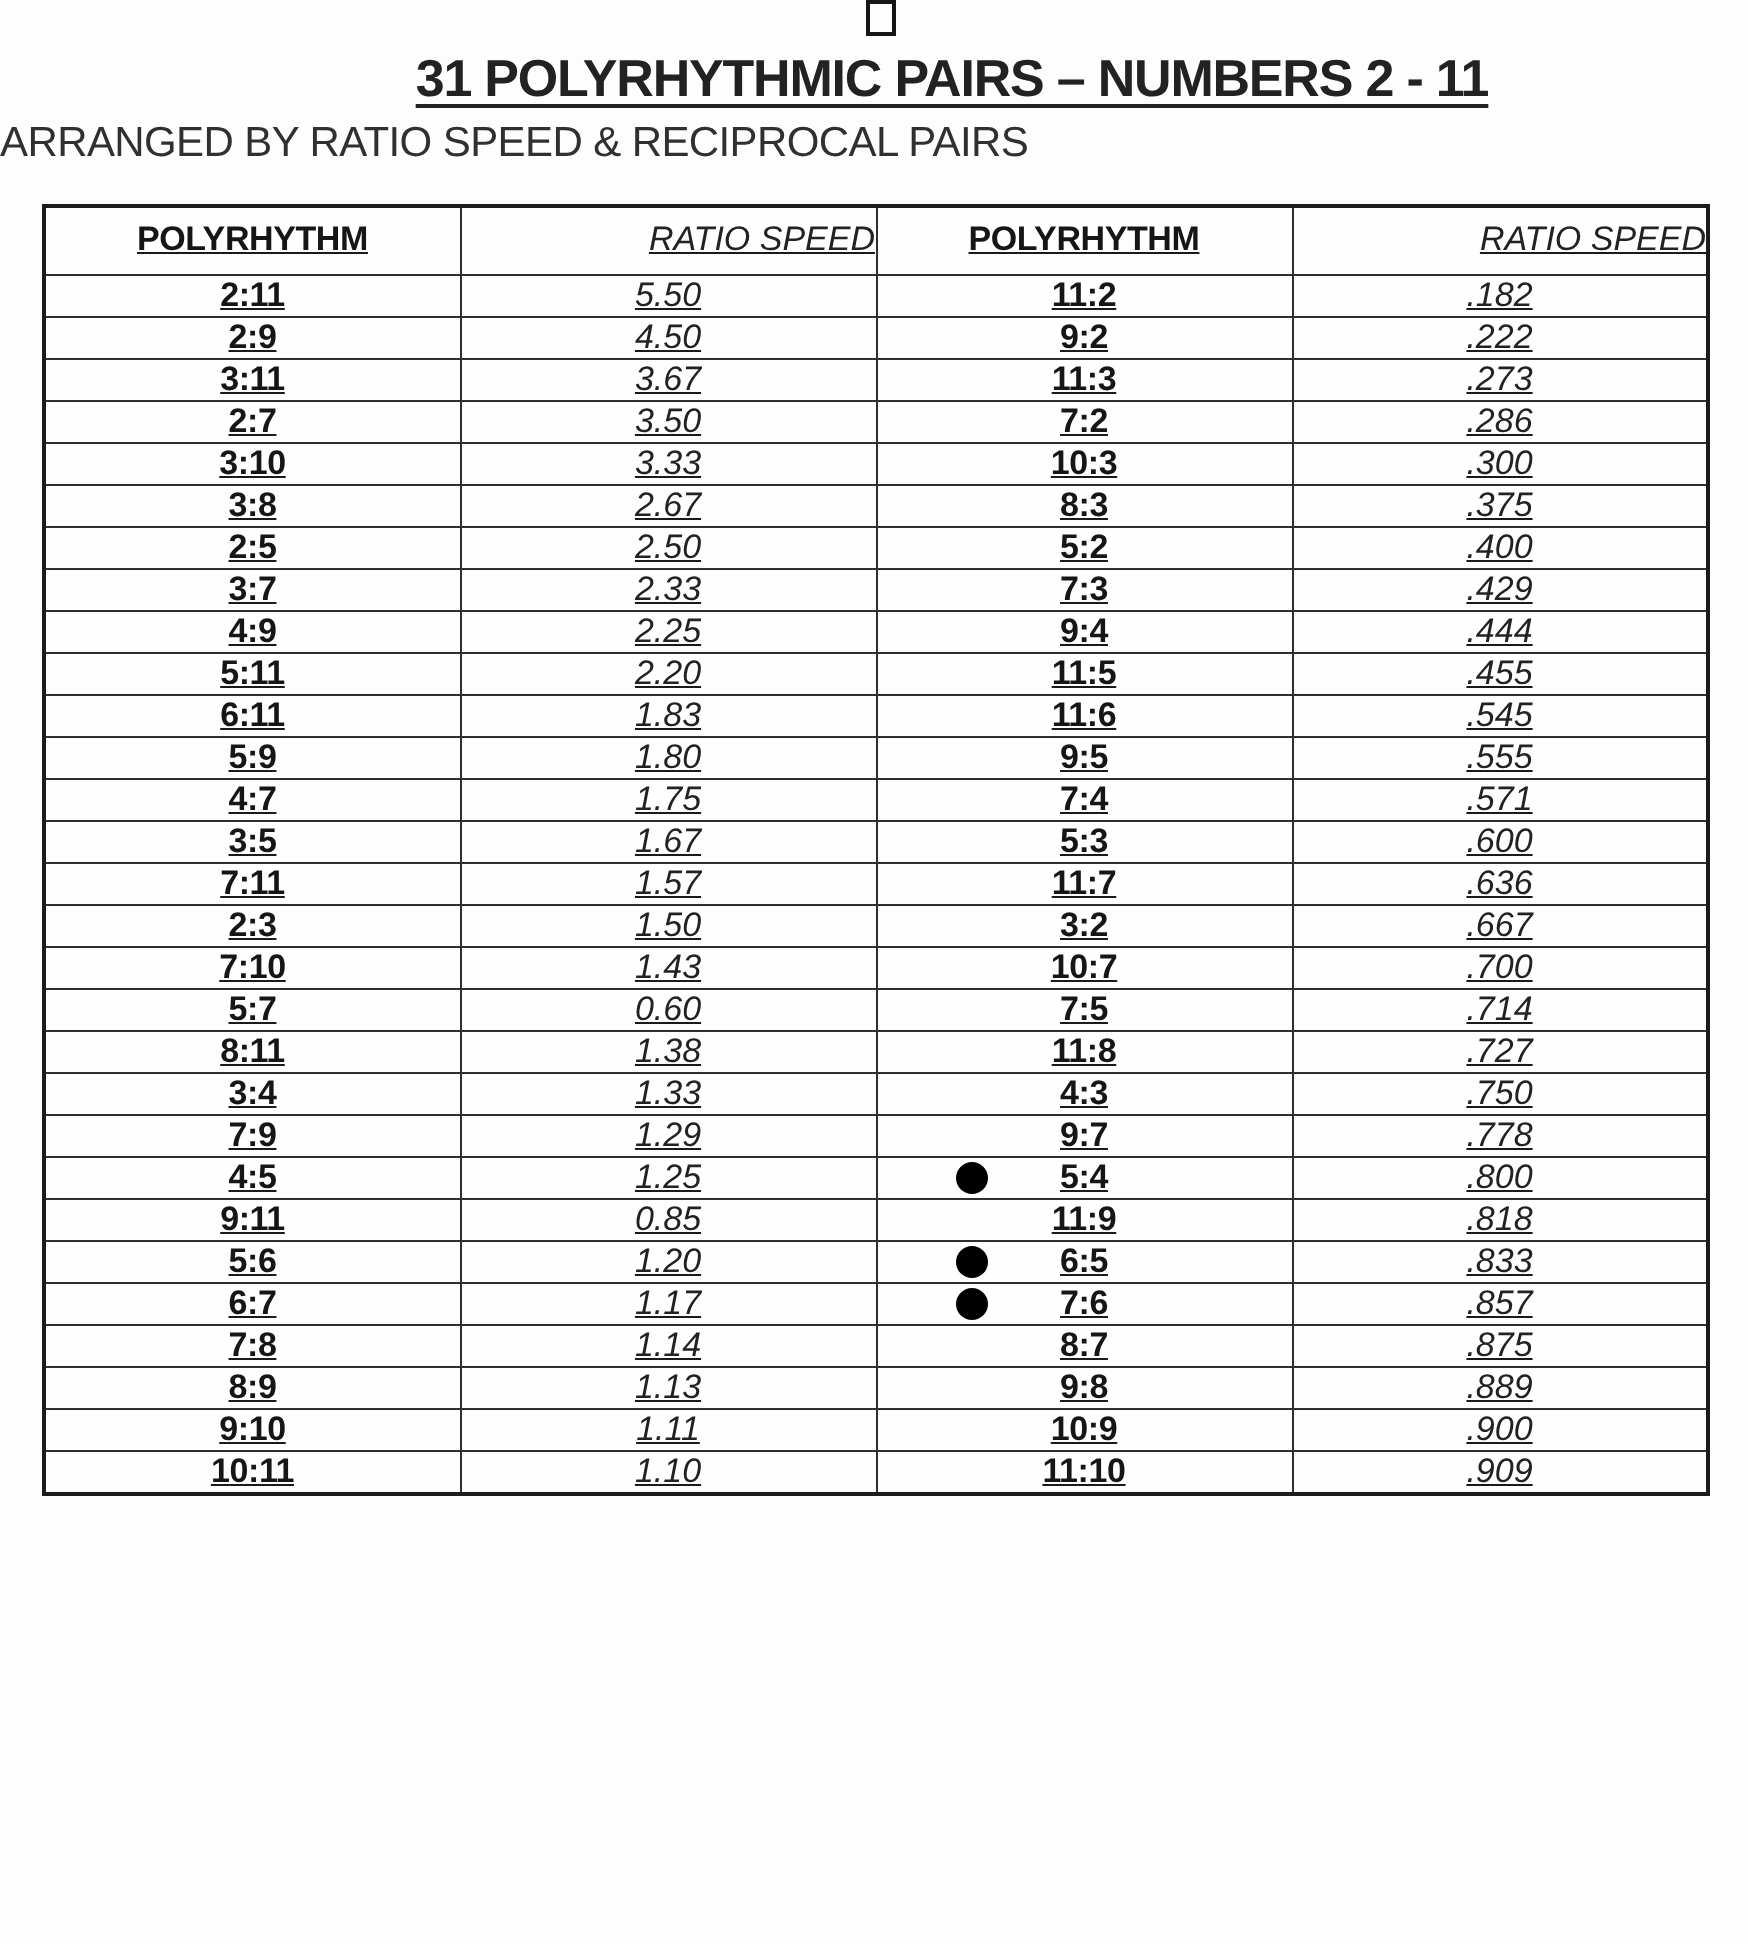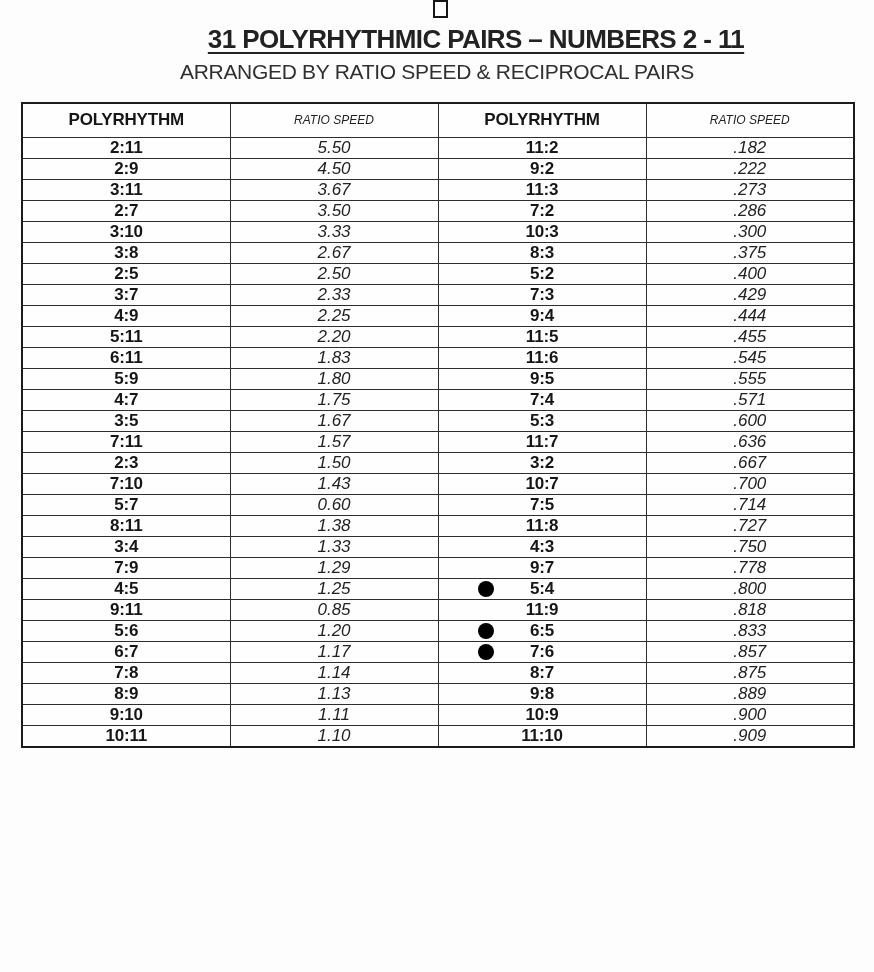--- a/index.html
+++ b/index.html
@@ -41,33 +41,34 @@
   .doc-title .underlined {
     text-decoration: underline;
     text-decoration-thickness: 2px;
     text-underline-offset: 4px;
   }
   .doc-subtitle {
     position: absolute;
     top: 60px;
     left: 0;
     width: 100%;
-    text-align: center;
+    text-align: left;
     font-size: 21px;
     line-height: 24px;
     font-weight: 400;
     letter-spacing: -0.3px;
     color: #303030;
   }
   .table-wrap {
     position: absolute;
     left: 21px;
     top: 102px;
     width: 834px;
     height: 608px;
+    text-decoration: underline;
   }
   table.poly-table {
     width: 100%;
     height: 100%;
     border-collapse: collapse;
     table-layout: fixed;
     border: 2px solid #1c1c1c;
     background: #fefefe;
   }
   .poly-table th,
@@ -81,22 +82,23 @@
   .poly-table thead tr { height: 34px; }
   .poly-table th.col-poly {
     font-weight: 700;
     font-size: 17px;
     letter-spacing: -0.2px;
     color: #161616;
   }
   .poly-table th.col-speed {
     font-style: italic;
     font-weight: 400;
-    font-size: 12px;
+    font-size: 17px;
     color: #222;
+    text-align: right;
   }
   .poly-table td.cell-poly {
     font-weight: 700;
     font-size: 17px;
     letter-spacing: -0.2px;
     color: #161616;
     position: relative;
   }
   .poly-table td.cell-speed {
     font-style: italic;

